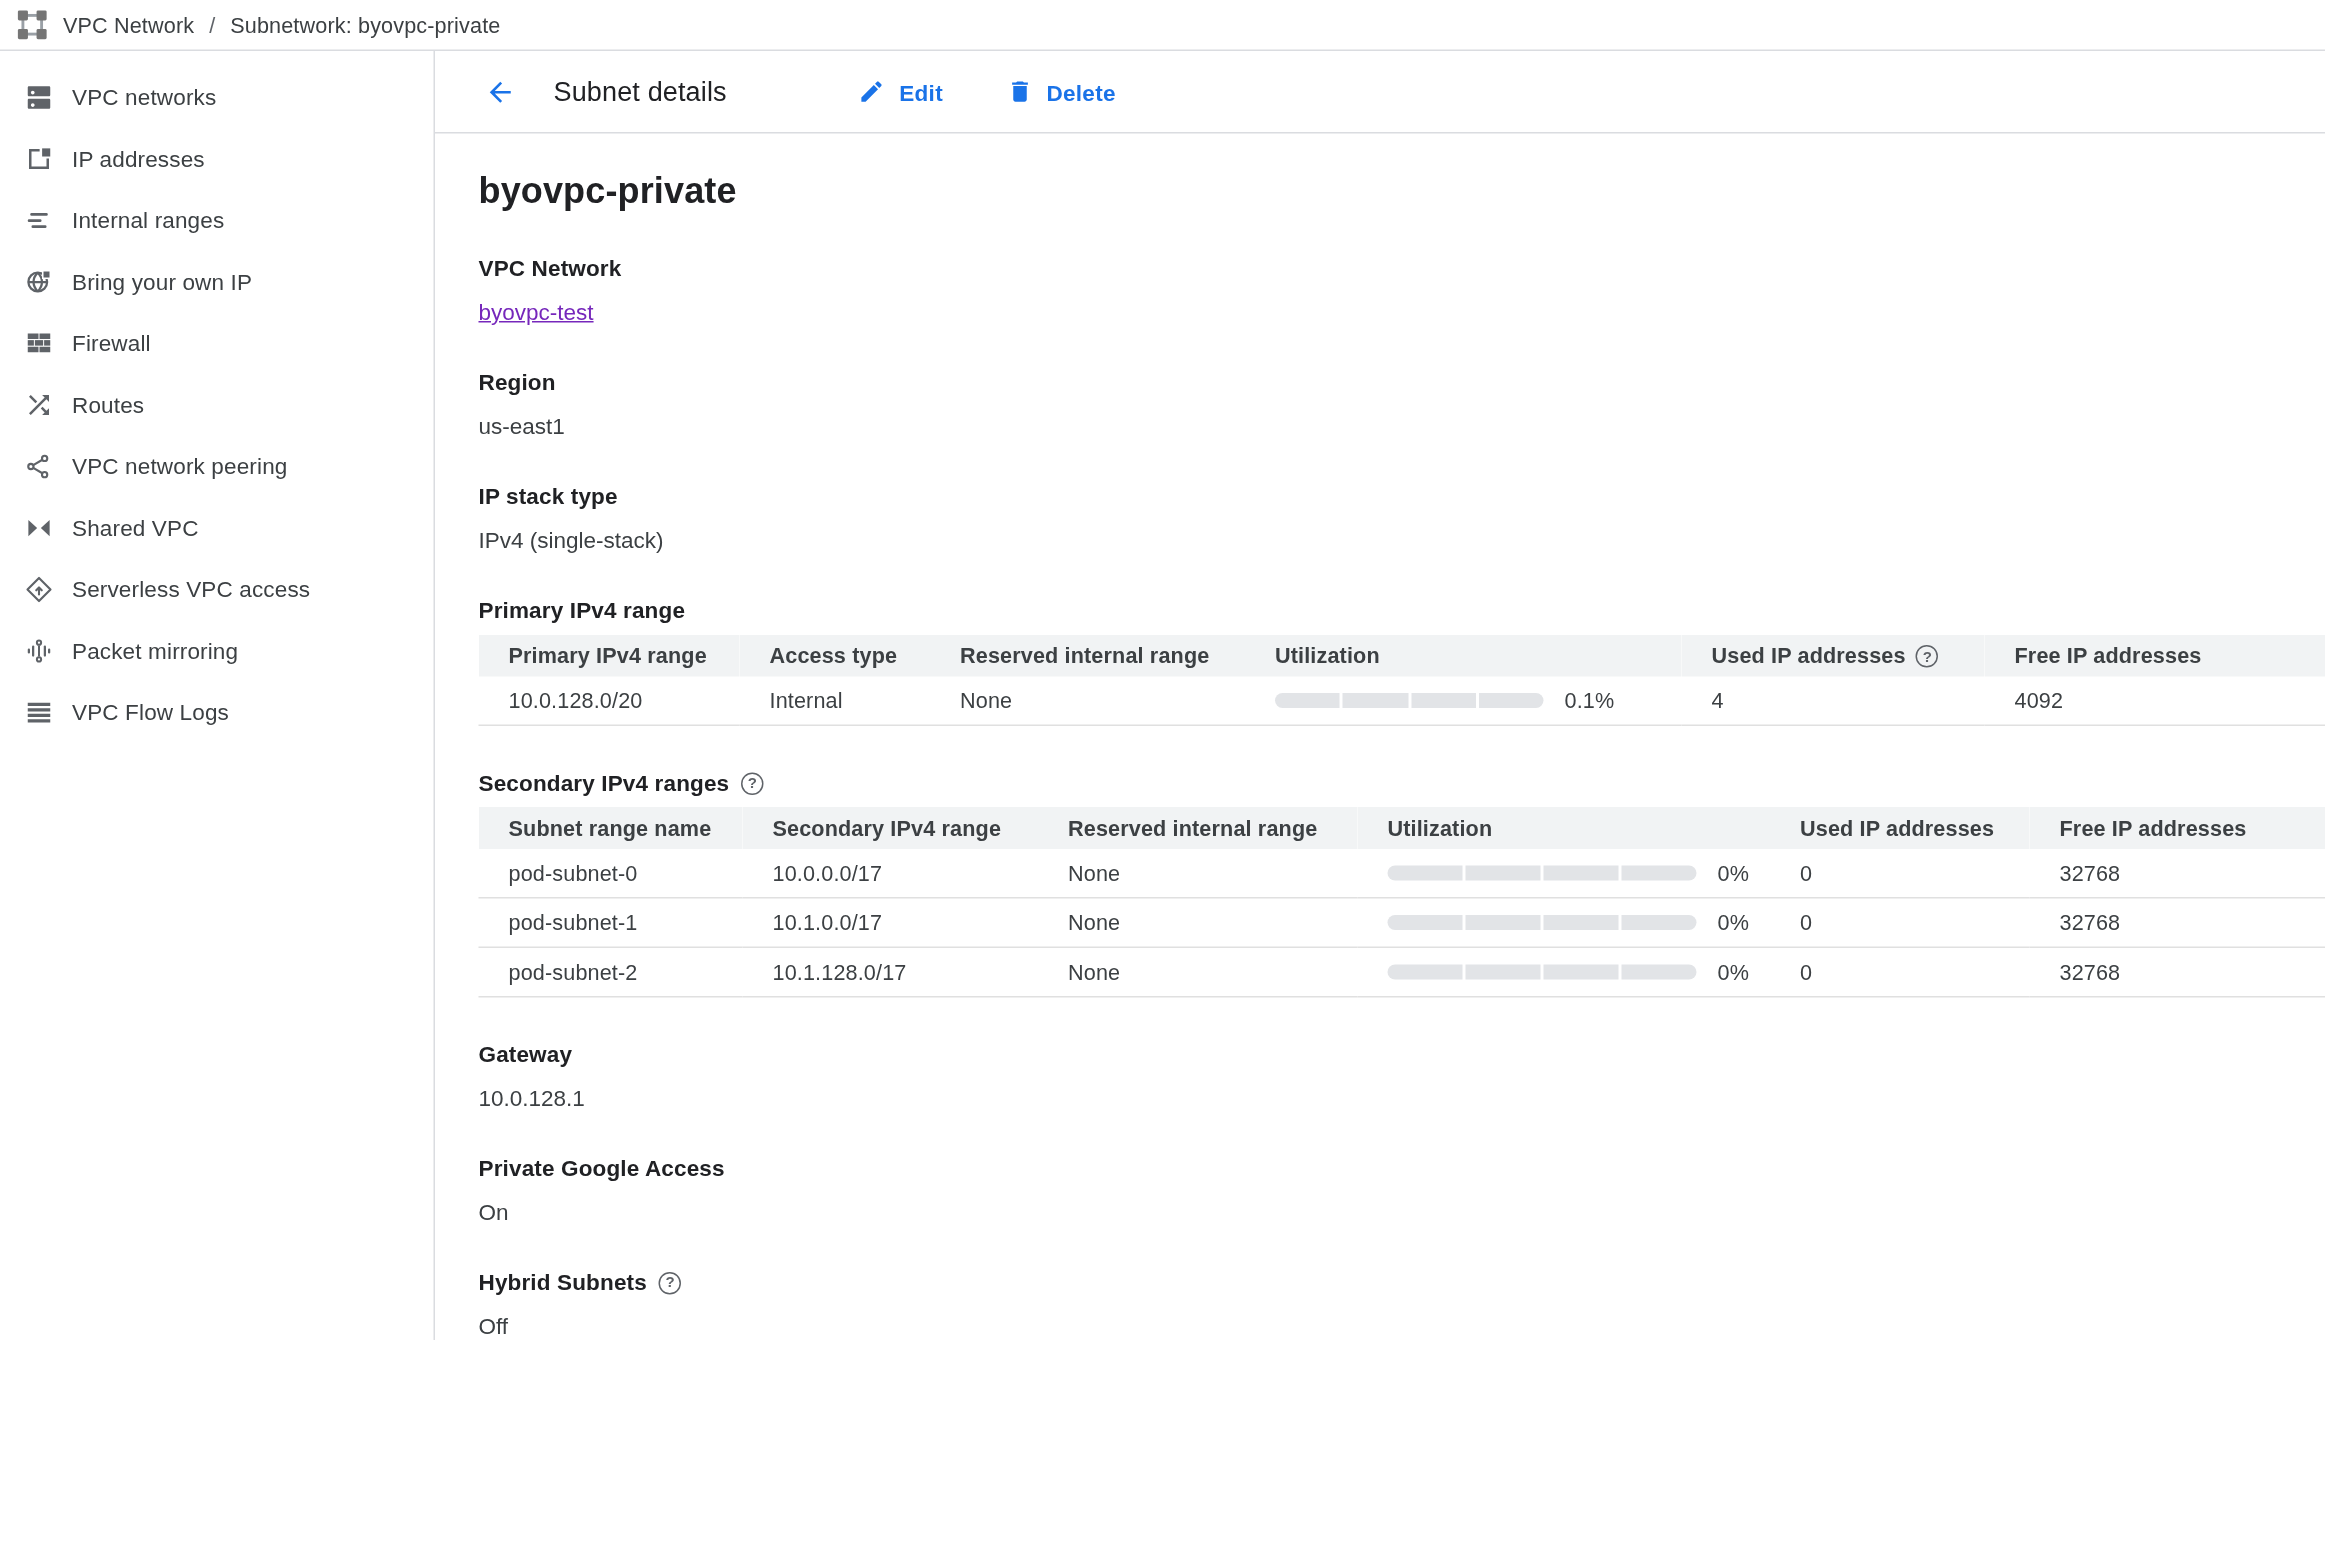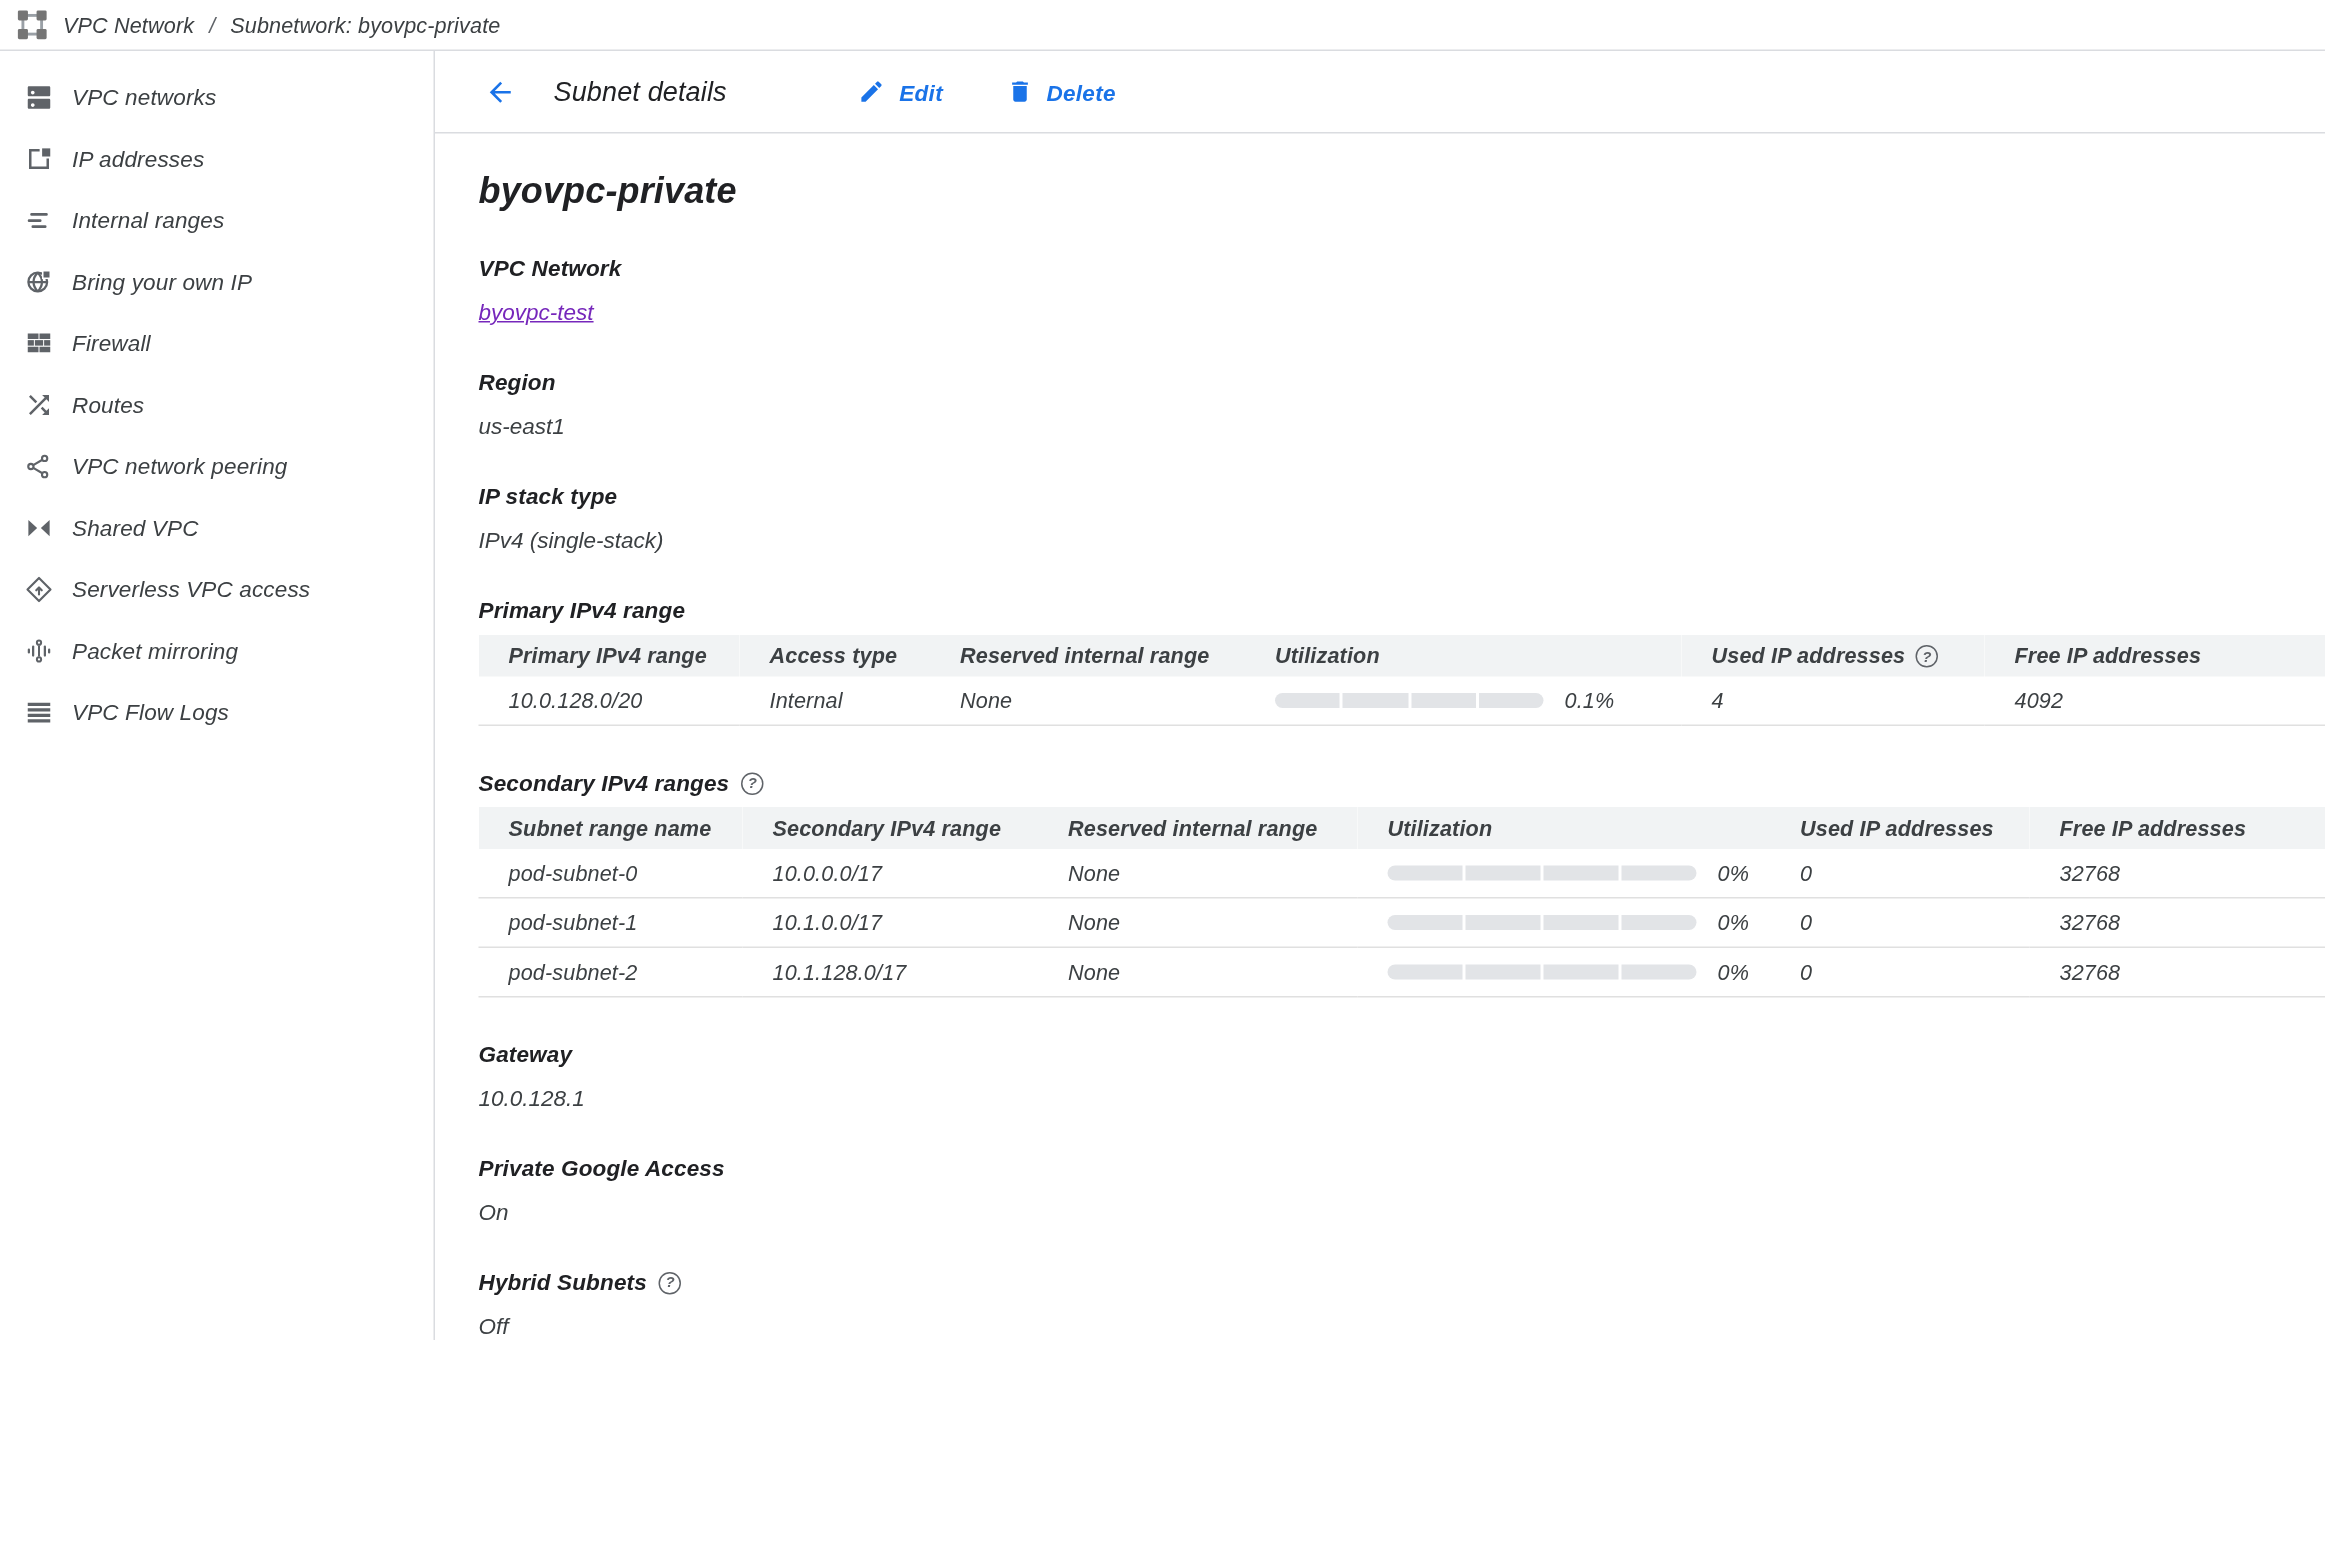--- a/index.html
+++ b/index.html
@@ -1,17 +1,17 @@
 <!DOCTYPE html>
 <html><head>
 <meta charset="utf-8">
 <style>
   * { margin:0; padding:0; box-sizing:border-box; }
   html,body { background:#fff; font-family:"Liberation Sans", sans-serif; }
-  .viewport { width:2325px; height:1340px; overflow:hidden;font-style:italic; }
+  .viewport { width:2325px; height:1340px; overflow:hidden; }
   .scale { width:1550px; height:1044px; transform:scale(1.5); transform-origin:0 0; background:#fff; }
 
   
   .crumbbar { height:34px; display:flex; align-items:center; border-bottom:1px solid #dadce0; padding-left:10px; }
   .crumb-icon { width:23px; height:23px; margin-right:9px; flex:0 0 auto; }
   .crumb-text { font-size:14.4px; color:#3c4043; letter-spacing:0.1px; cursor:pointer; }
   .crumb-sep { font-size:14.4px; color:#5f6368; margin:0 10px; }
 
   
   .cols { display:flex; height:1010px; }

